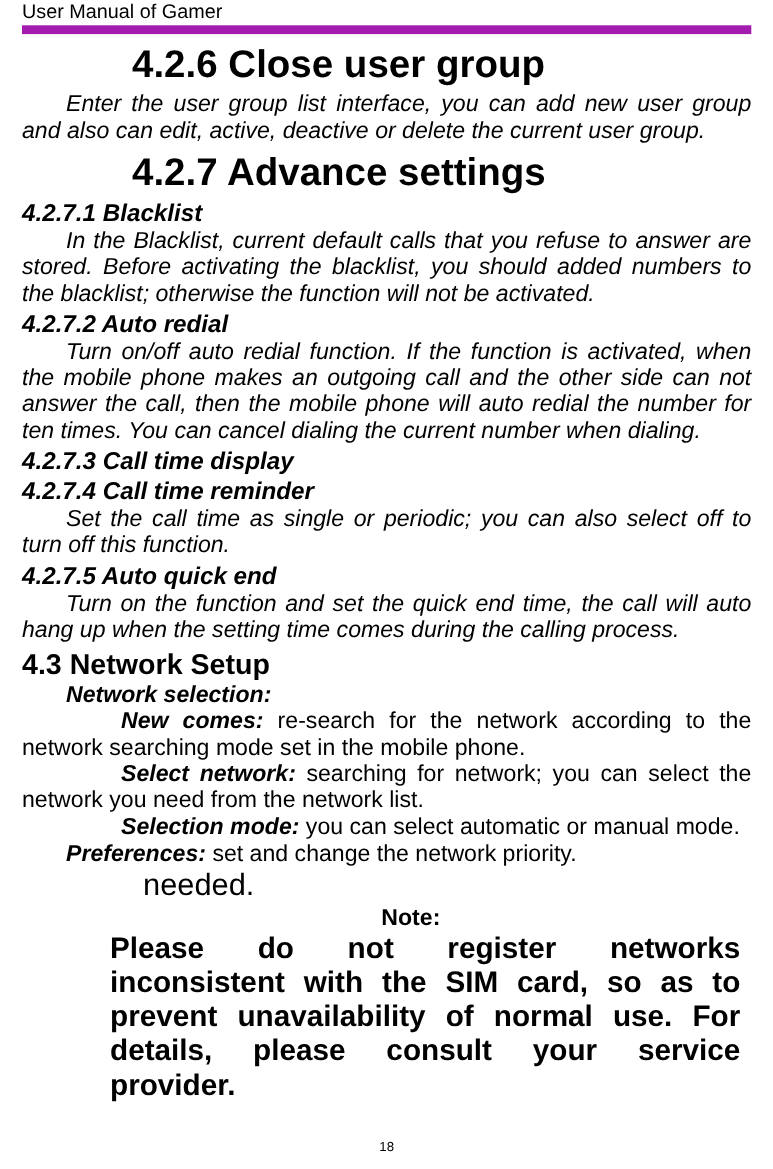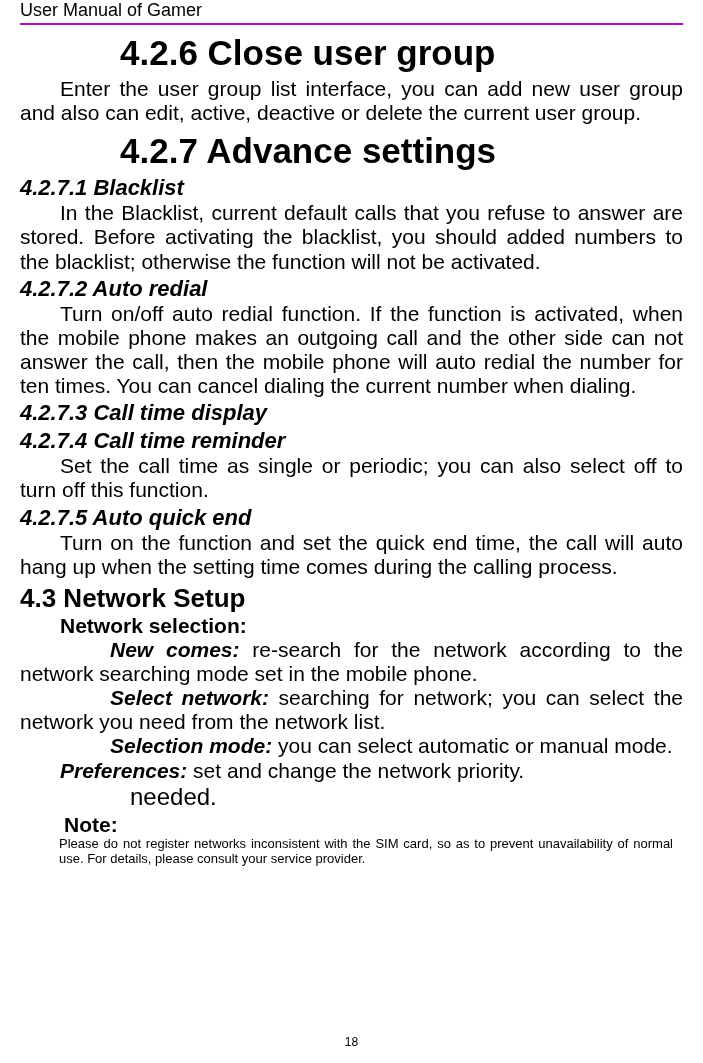--- a/index.html
+++ b/index.html
@@ -1,31 +1,31 @@
 <!DOCTYPE html>
 <html><head>
 <meta charset="utf-8">
 <style>
   * { box-sizing: border-box; margin: 0; padding: 0; }
   html, body { width: 703px; height: 1063px; background: #fff; font-family: Arial, Helvetica, sans-serif; color: #000; }
   .page { width: 703px; height: 1063px; padding: 0 20px 20px 20px; position: relative; }
-  .header-row { display: flex; align-items: baseline; border-bottom: 2px solid #a21caf; padding-bottom: 2px; margin-bottom: 8px; }
+  .header-row { display: flex; align-items: baseline; border-bottom: 8px solid #a21caf; padding-bottom: 2px; margin-bottom: 8px; }
   .header-title { font-size: 18px; }
   .h426, .h427 { font-size: 35px; font-weight: bold; margin-left: 100px; margin-top: 6px; margin-bottom: 4px; }
-  .para { font-size: 21px; text-indent: 40px; text-align: justify; line-height: 1.15; }
+  .para { font-size: 21px; text-indent: 40px; text-align: justify; line-height: 1.15; font-style: italic; }
   .subh { font-size: 22px; font-weight: bold; font-style: italic; margin-top: 2px; }
   .h43 { font-size: 26px; font-weight: bold; margin-top: 4px; }
-  .netlabel { font-size: 21px; font-weight: bold; margin-left: 40px; }
+  .netlabel { font-size: 21px; font-weight: bold; font-style: italic; margin-left: 40px; }
   .subnet { font-size: 21px; text-align: justify; line-height: 1.15; }
   .subnet .lead { font-weight: bold; font-style: italic; }
   .subnet-indent { text-indent: 90px; }
   .subnet-pref { text-indent: 40px; }
-  .gprs-cont { margin-left: 110px; font-size: 24px; }
-  .note-label { font-size: 21px; font-weight: bold; margin-left: 44px; margin-top: 2px; }
-  .note-body { font-size: 13px; font-weight: normal; margin-left: 39px; margin-right: 10px; text-align: justify; line-height: 1.15; }
+  .gprs-cont { margin-left: 110px; font-size: 28px; }
+  .note-label { font-size: 21px; font-weight: bold; margin-left: 44px; margin-top: 2px; text-align: center; }
+  .note-body { font-size: 27px; font-weight: bold; margin-left: 80px; margin-right: 10px; text-align: justify; line-height: 1.15; }
   .page-num { position: absolute; bottom: 14px; left: 0; right: 0; text-align: center; font-size: 12px; }
 </style>
 </head>
 <body>
 
 <div class="page">
 
   <div class="header-row">
     <span class="header-title">User Manual of Gamer</span>
   </div>

